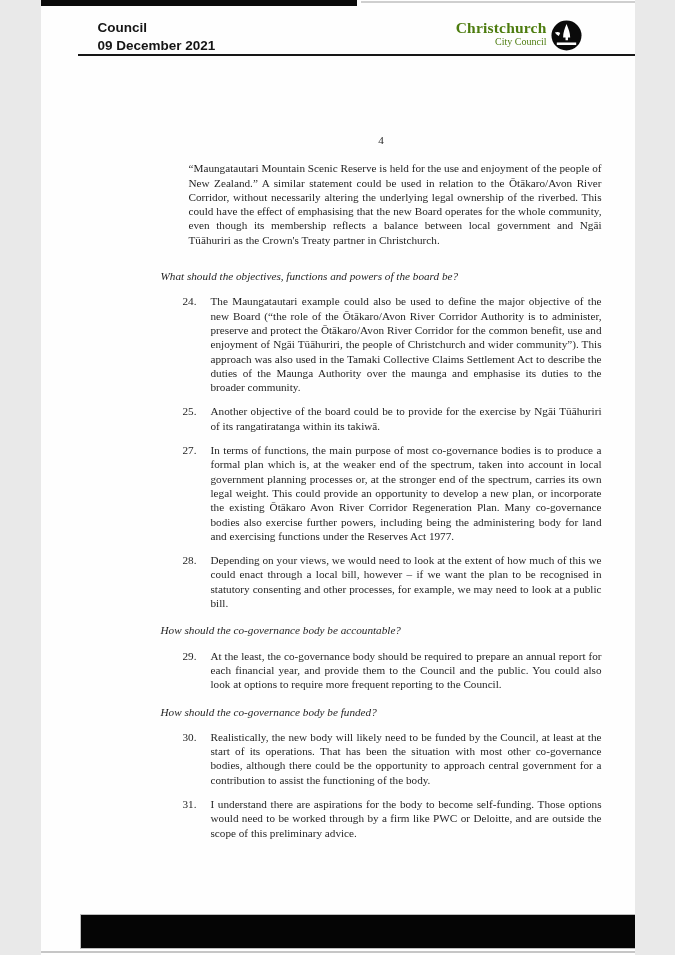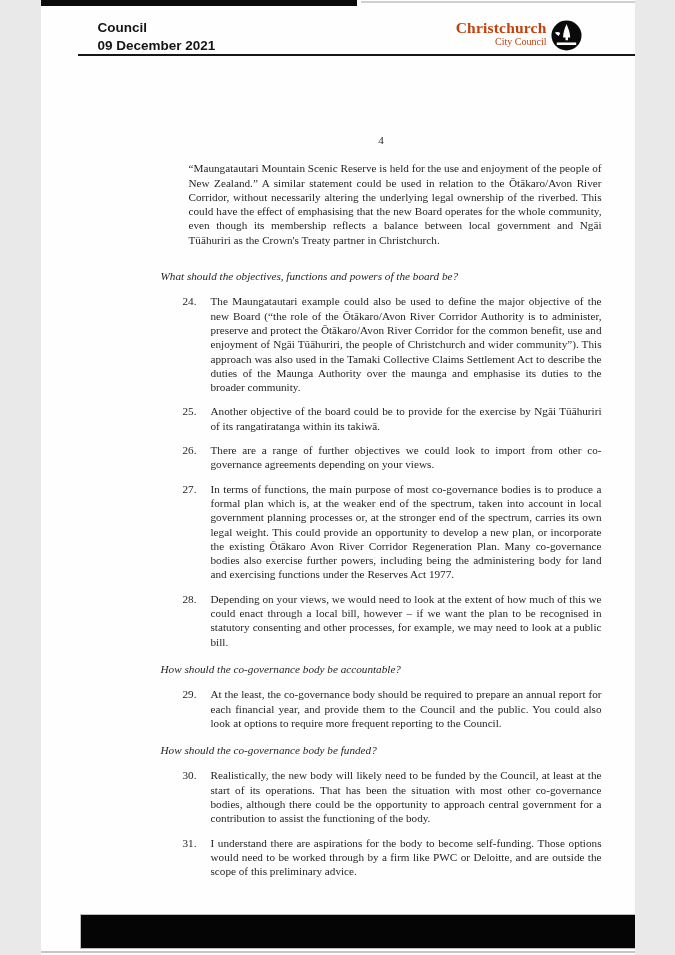--- a/index.html
+++ b/index.html
@@ -21,21 +21,21 @@
   
   .header-left{
     position:absolute;left:57px;top:19px;
     font-family:"Liberation Sans", sans-serif;
     font-weight:bold;font-size:13.5px;line-height:18px;color:#151515;
   }
   .header-right{
     position:absolute;right:53px;top:21px;
     display:flex;align-items:flex-start;gap:4px;
   }
-  .org-text{text-align:right;line-height:14px;color:#c2410c;}
+  .org-text{text-align:right;line-height:14px;color:#4d7c0f;}
   .org-line1{font-size:15.5px;font-weight:bold;letter-spacing:0.2px;}
   .org-line2{font-size:10px;}
   .logo{width:31px;height:31px;margin-top:-1px;}
   .header-rule{position:absolute;left:37px;top:54px;width:603px;height:2px;background:#161616;}
   
   .content{
     position:absolute;left:120px;top:133px;width:441px;
     font-size:11.2px;line-height:14.3px;
   }
   .page-number{text-align:center;margin-bottom:14px;}
@@ -80,24 +80,20 @@
         <div class="sec-heading">What should the objectives, functions and powers of the board be?</div>
         <div class="item">
           <span class="num">24.</span>
           <div class="ptext">The Maungatautari example could also be used to define the major objective of the new Board (“the role of the Ōtākaro/Avon River Corridor Authority is to administer, preserve and protect the Ōtākaro/Avon River Corridor for the common benefit, use and enjoyment of Ngāi Tūāhuriri, the people of Christchurch and wider community”). This approach was also used in the Tamaki Collective Claims Settlement Act to describe the duties of the Maunga Authority over the maunga and emphasise its duties to the broader community.</div>
         </div>
         <div class="item">
           <span class="num">25.</span>
           <div class="ptext">Another objective of the board could be to provide for the exercise by Ngāi Tūāhuriri of its rangatiratanga within its takiwā.</div>
         </div>
         <div class="item">
-          <span class="num">26.</span>
-          <div class="ptext">There are a range of further objectives we could look to import from other co-governance agreements depending on your views.</div>
-        </div>
-        <div class="item">
           <span class="num">27.</span>
           <div class="ptext">In terms of functions, the main purpose of most co-governance bodies is to produce a formal plan which is, at the weaker end of the spectrum, taken into account in local government planning processes or, at the stronger end of the spectrum, carries its own legal weight. This could provide an opportunity to develop a new plan, or incorporate the existing Ōtākaro Avon River Corridor Regeneration Plan. Many co-governance bodies also exercise further powers, including being the administering body for land and exercising functions under the Reserves Act 1977.</div>
         </div>
         <div class="item">
           <span class="num">28.</span>
           <div class="ptext">Depending on your views, we would need to look at the extent of how much of this we could enact through a local bill, however – if we want the plan to be recognised in statutory consenting and other processes, for example, we may need to look at a public bill.</div>
         </div>
         <div class="sec-heading">How should the co-governance body be accountable?</div>
         <div class="item">
           <span class="num">29.</span>

